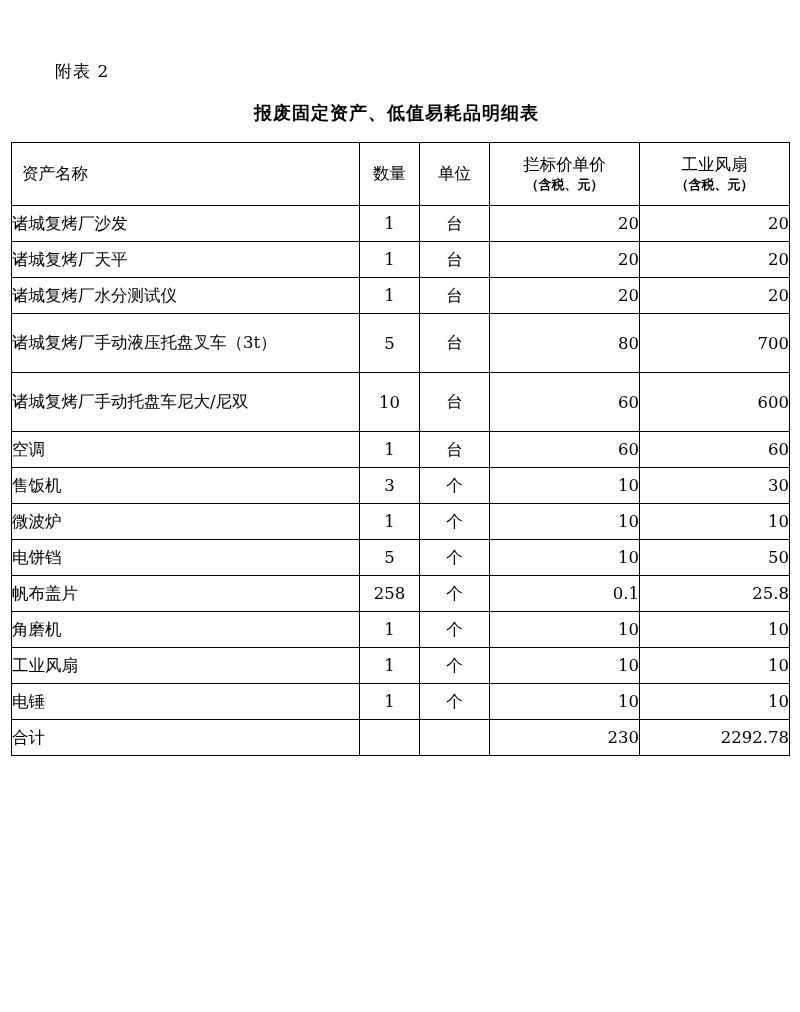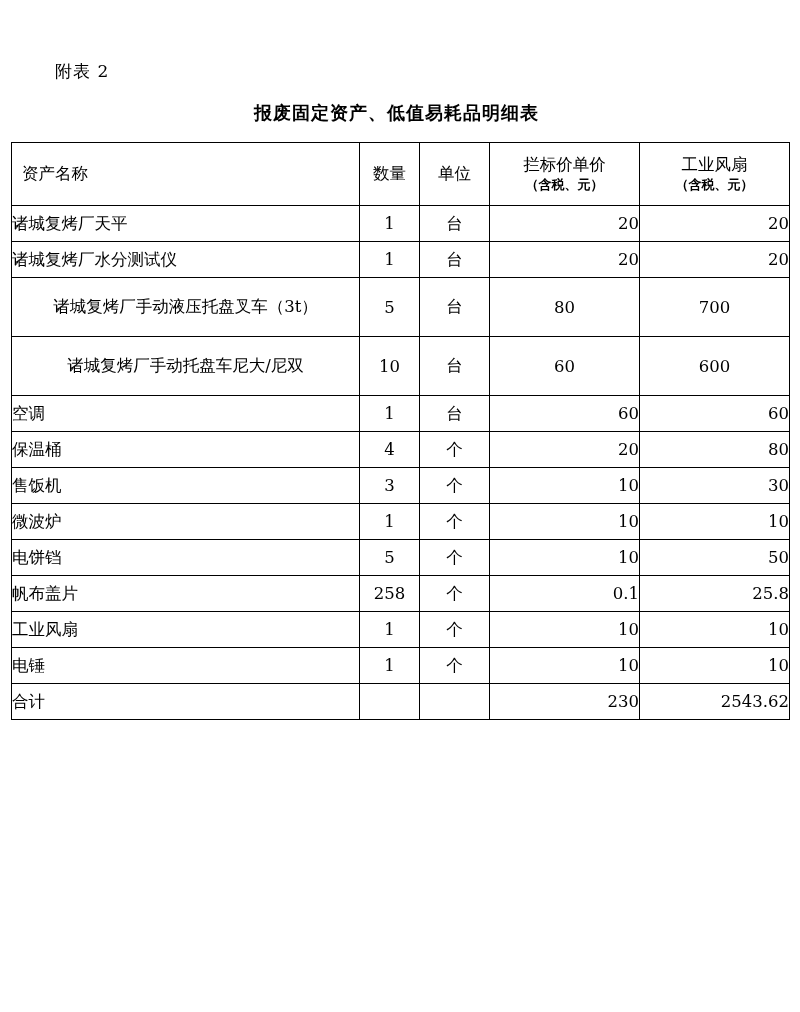--- a/index.html
+++ b/index.html
@@ -86,21 +86,21 @@
     padding-left: 10px;
     line-height: 1.45;
   }
   td.qty, td.unit {
     text-align: center;
   }
   td.num {
     text-align: right;
     padding-right: 8px;
   }
-  tr.tall td { height: 58px; text-align: center; }
+  tr.tall td { height: 58px; }
 </style>
 </head>
 <body>
 
 <div class="page">
 
   <div class="attach-label">附表 2</div>
 
   <div class="doc-title">报废固定资产、低值易耗品明细表</div>
 
@@ -122,20 +122,27 @@
           <span class="sub">（含税、元）</span>
         </td>
         <td>
           <span>工业风扇</span>
           <span class="sub">（含税、元）</span>
         </td>
       </tr>
     </thead>
     <tbody id="tbody">
         <tr>
+          <td class="name">诸城复烤厂沙发</td>
+          <td class="qty">1</td>
+          <td class="unit">台</td>
+          <td class="num">20</td>
+          <td class="num">20</td>
+        </tr>
+        <tr>
           <td class="name">诸城复烤厂天平</td>
           <td class="qty">1</td>
           <td class="unit">台</td>
           <td class="num">20</td>
           <td class="num">20</td>
         </tr>
         <tr>
           <td class="name">诸城复烤厂水分测试仪</td>
           <td class="qty">1</td>
           <td class="unit">台</td>
@@ -157,27 +164,20 @@
           <td class="num">600</td>
         </tr>
         <tr>
           <td class="name">空调</td>
           <td class="qty">1</td>
           <td class="unit">台</td>
           <td class="num">60</td>
           <td class="num">60</td>
         </tr>
         <tr>
-          <td class="name">保温桶</td>
-          <td class="qty">4</td>
-          <td class="unit">个</td>
-          <td class="num">20</td>
-          <td class="num">80</td>
-        </tr>
-        <tr>
           <td class="name">售饭机</td>
           <td class="qty">3</td>
           <td class="unit">个</td>
           <td class="num">10</td>
           <td class="num">30</td>
         </tr>
         <tr>
           <td class="name">微波炉</td>
           <td class="qty">1</td>
           <td class="unit">个</td>
@@ -190,38 +190,45 @@
           <td class="unit">个</td>
           <td class="num">10</td>
           <td class="num">50</td>
         </tr>
         <tr>
           <td class="name">帆布盖片</td>
           <td class="qty">258</td>
           <td class="unit">个</td>
           <td class="num">0.1</td>
           <td class="num">25.8</td>
+        </tr>
+        <tr>
+          <td class="name">角磨机</td>
+          <td class="qty">1</td>
+          <td class="unit">个</td>
+          <td class="num">10</td>
+          <td class="num">10</td>
         </tr>
         <tr>
           <td class="name">工业风扇</td>
           <td class="qty">1</td>
           <td class="unit">个</td>
           <td class="num">10</td>
           <td class="num">10</td>
         </tr>
         <tr>
           <td class="name">电锤</td>
           <td class="qty">1</td>
           <td class="unit">个</td>
           <td class="num">10</td>
           <td class="num">10</td>
         </tr>
         <tr>
           <td class="name">合计</td>
           <td class="qty"></td>
           <td class="unit"></td>
           <td class="num">230</td>
-          <td class="num">2543.62</td>
+          <td class="num">2292.78</td>
         </tr>
       </tbody>
   </table>
 
 </div>
 
 </body></html>

